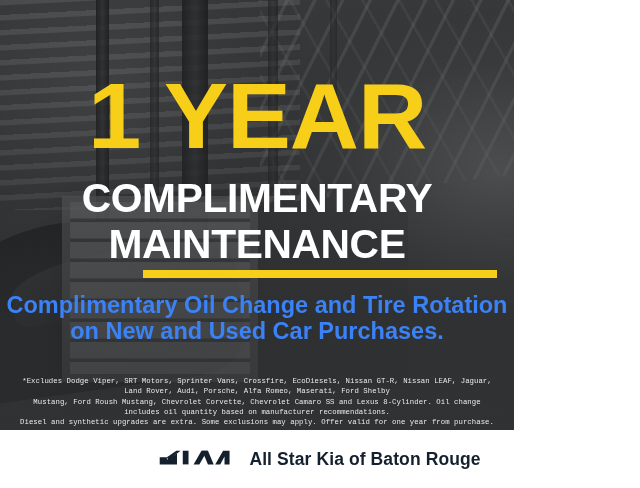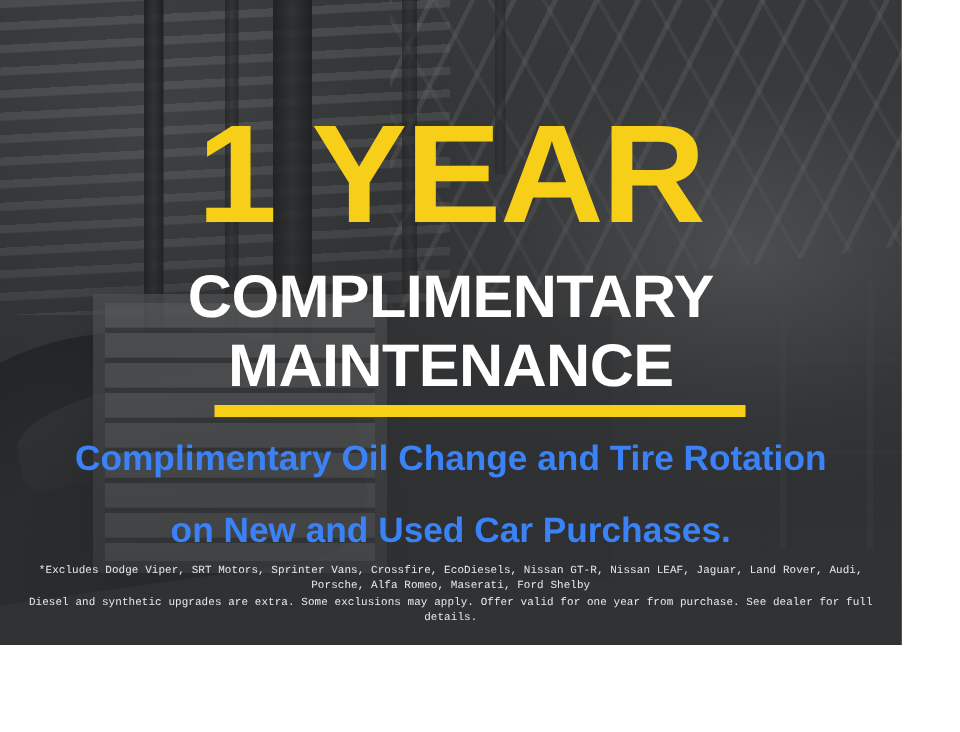--- a/index.html
+++ b/index.html
@@ -6,21 +6,21 @@
     margin: 0;
     padding: 0;
     background: #ffffff;
   }
   body {
     font-family: "Liberation Sans", sans-serif;
   }
 
   #ad {
     position: relative;
-    width: 601px;
+    width: 514px;
     height: 488px;
     overflow: hidden;
     background: #ffffff;
   }
 
   
   .photo {
     position: absolute;
     left: 0;
     top: 0;
@@ -202,21 +202,21 @@
 
   .tagline {
     position: absolute;
     left: 0; right: 0;
     color: #3b82f6;
     font-size: 23.5px;
     font-weight: bold;
     white-space: nowrap;
   }
   .tagline.t1 { top: 292px; }
-  .tagline.t2 { top: 340px; }
+  .tagline.t2 { top: 318px; }
 
   .disclaimer {
     position: absolute;
     left: 16px;
     right: 16px;
     top: 376px;
     color: #e8e9ea;
     font-size: 7.3px;
     line-height: 1.42;
     letter-spacing: 0.05px;
@@ -286,18 +286,38 @@
     <div class="subhead-2">MAINTENANCE</div>
 
     <div class="rule"></div>
 
     <div class="tagline t1">Complimentary Oil Change and Tire Rotation</div>
 
     <div class="tagline t2">on New and Used Car Purchases.</div>
 
     <div class="disclaimer">
       <span class="dl">*Excludes Dodge Viper, SRT Motors, Sprinter Vans, Crossfire, EcoDiesels, Nissan GT-R, Nissan LEAF, Jaguar, Land Rover, Audi, Porsche, Alfa Romeo, Maserati, Ford Shelby</span>
+      <span class="dl">Mustang, Ford Roush Mustang, Chevrolet Corvette, Chevrolet Camaro SS and Lexus 8-Cylinder. Oil change includes oil quantity based on manufacturer recommendations.</span>
       <span class="dl">Diesel and synthetic upgrades are extra. Some exclusions may apply. Offer valid for one year from purchase. See dealer for full details.</span>
     </div>
   </div>
 
+  <div class="footer">
+    <span>
+      <svg class="kia-logo" width="72" height="22" viewBox="0 0 200 58" aria-hidden="true">
+        <g fill="#14202e">
+
+          <path d="M2 40 L2 24 L22 24 L22 31 L50 14 L50 44 L2 44 Z"></path>
+          <path d="M22 24 L48 6 L60 6 L26 32 Z"></path>
+
+          <path d="M66 6 L82 6 L82 44 L66 44 Z"></path>
+
+          <path d="M96 44 L118 6 L134 6 L112 44 Z"></path>
+          <path d="M120 6 L136 6 L152 44 L136 44 Z"></path>
+
+          <path d="M156 44 L178 6 L196 6 L196 44 L182 44 L182 22 L170 44 Z"></path>
+        </g>
+      </svg>
+    </span>
+    <span class="dealer-name">All Star Kia of Baton Rouge</span>
+  </div>
 
 </div>
 
 </body></html>

